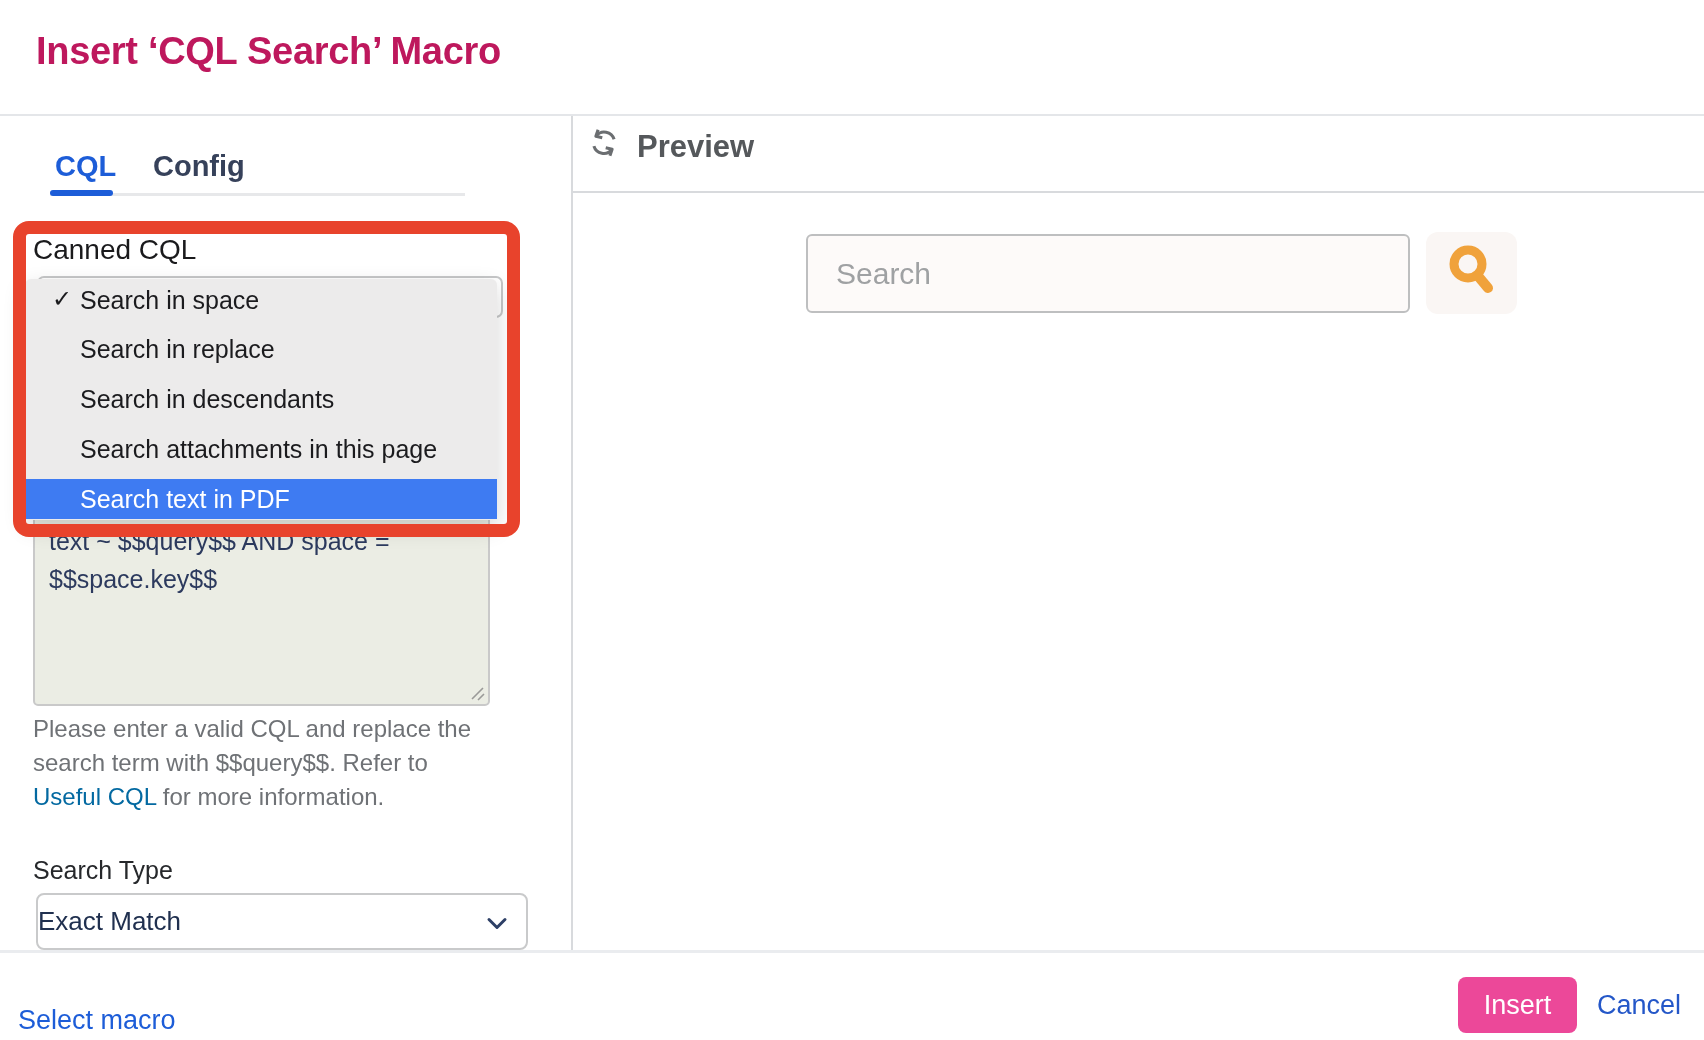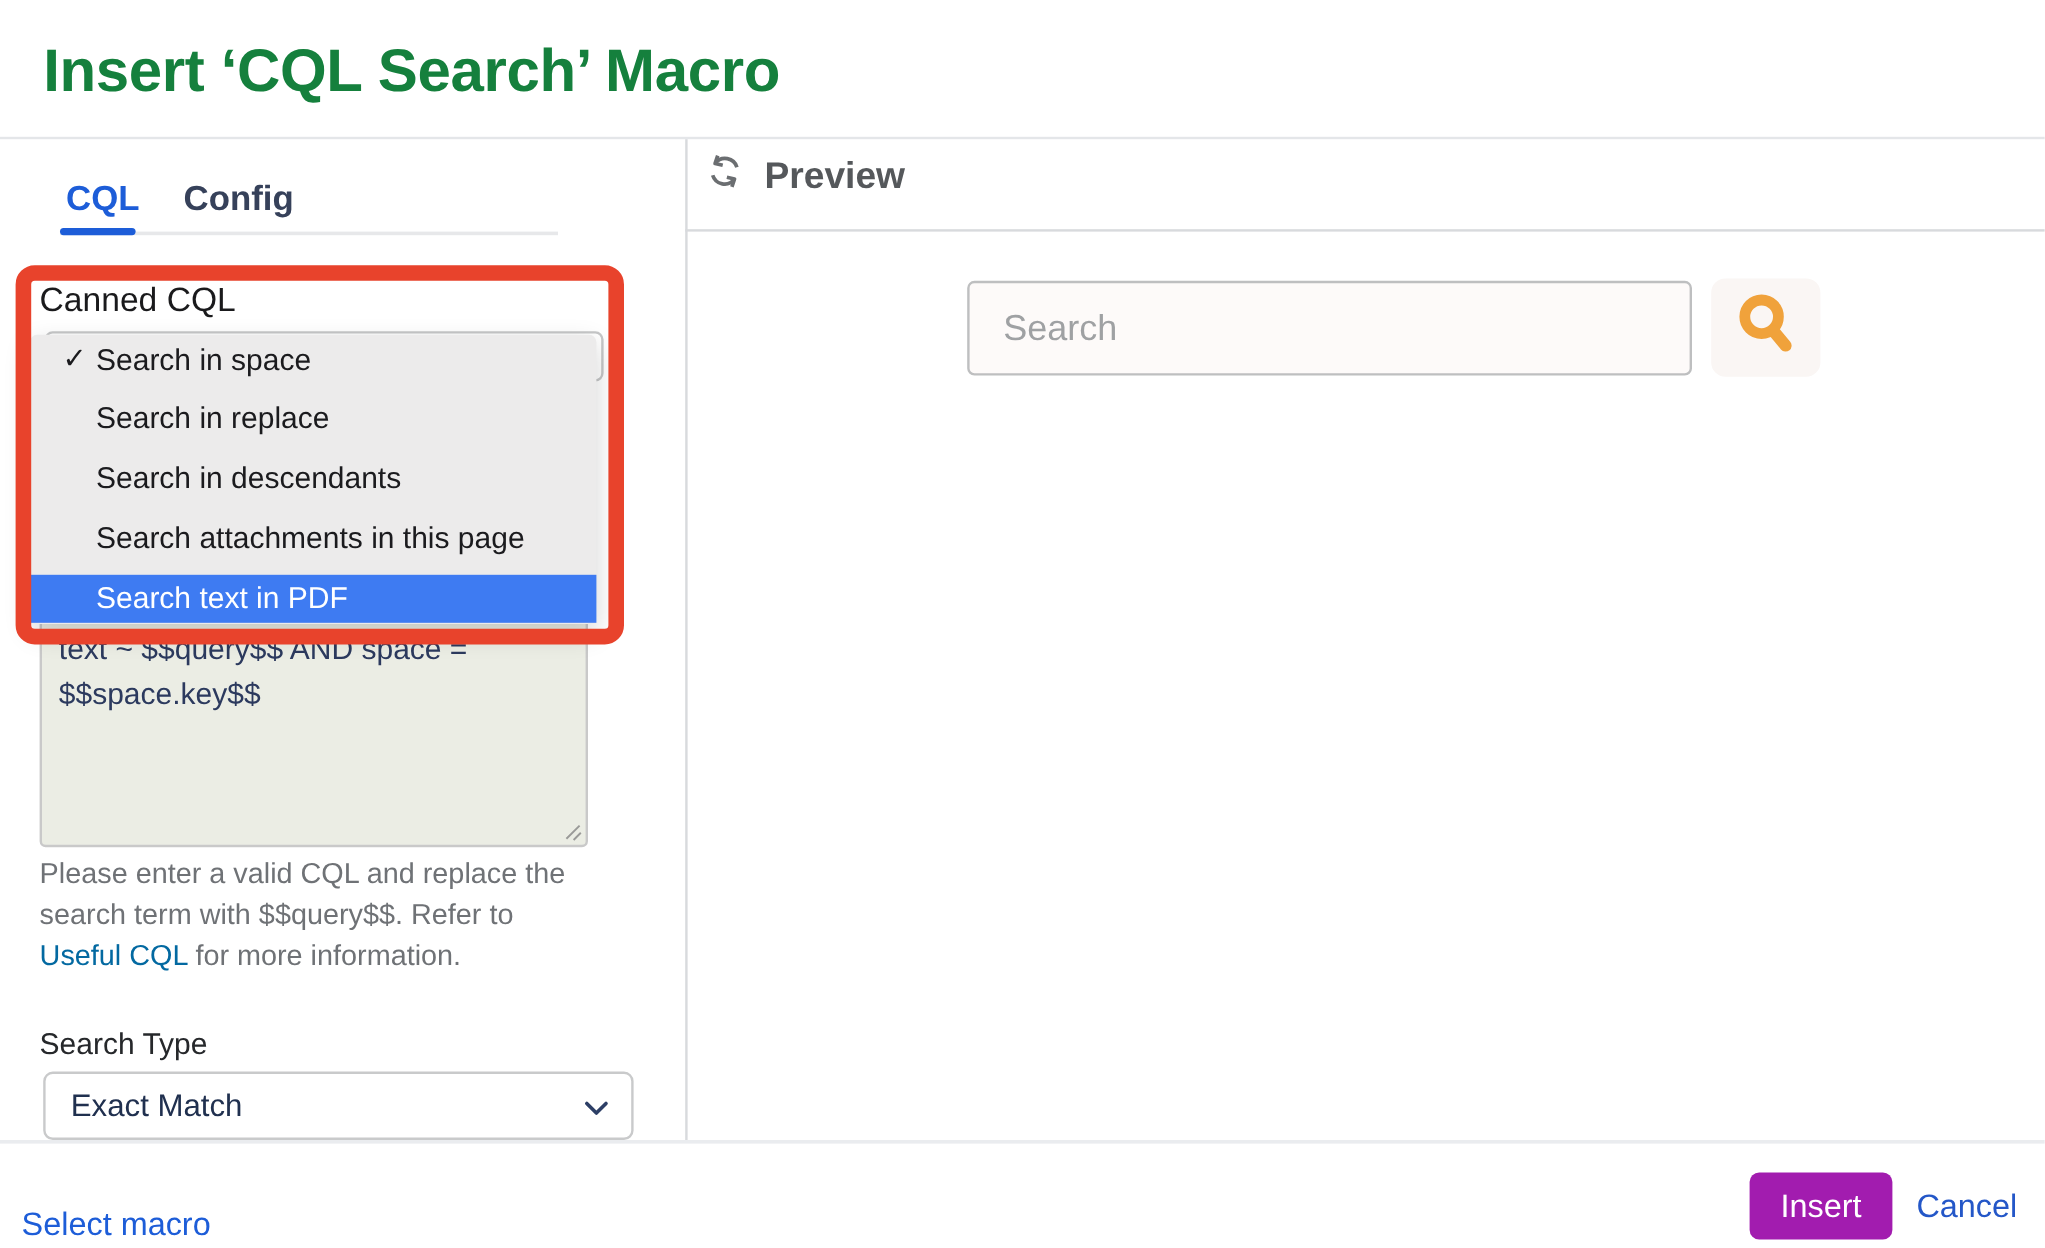--- a/index.html
+++ b/index.html
@@ -4,21 +4,21 @@
 <style>
   html,body{margin:0;padding:0;}
   body{
     width:1704px;height:1040px;position:relative;overflow:hidden;
     background:#ffffff;font-family:"Liberation Sans",sans-serif;
     -webkit-font-smoothing:antialiased;
   }
   .abs{position:absolute;}
 
   
-  .dialog-title{left:36px;top:30px;font-size:50px;font-weight:bold;color:#15803d;letter-spacing:-0.3px;text-align:right;}
+  .dialog-title{left:36px;top:30px;font-size:38px;font-weight:bold;color:#be185d;letter-spacing:-0.3px;text-align:right;}
   .title-divider{left:0;top:114px;width:1704px;height:2px;background:#E4E6E9;}
 
   
   .pane-divider{left:571px;top:116px;width:2px;height:836px;background:#D8DADD;}
 
   
   .tab{font-size:29px;font-weight:bold;cursor:default;}
   .tab-cql{left:55px;top:150px;color:#1D5DD8;}
   .tab-config{left:153px;top:150px;color:#36415A;}
   .tab-track{left:50px;top:193px;width:415px;height:3px;background:#E7E8EA;}
@@ -47,38 +47,38 @@
   .resize-handle{left:468px;top:684px;z-index:1;}
 
   
   .help-text{left:33px;top:712px;width:455px;font-size:24px;line-height:34px;color:#6F7276;}
   .help-link{color:#0369a1;cursor:pointer;}
 
   
   .search-type-label{left:33px;top:856px;font-size:25px;color:#26282B;}
   .search-type-select{left:36px;top:893px;width:492px;height:57px;background:#ffffff;
     border:2px solid #C9CACB;border-radius:8px;box-sizing:border-box;
-    display:flex;align-items:center;font-size:26px;color:#20304F;padding-left:21px;}
+    display:flex;align-items:center;font-size:26px;color:#20304F;}
   .search-type-chevron{position:absolute;right:18px;top:50%;transform:translateY(-50%);}
 
   
   .refresh-icon{left:589px;top:127px;cursor:pointer;}
   .preview-title{left:637px;top:129px;font-size:31px;font-weight:bold;color:#55585B;}
   .preview-divider{left:571px;top:191px;width:1133px;height:2px;background:#D8DADD;}
   .preview-search-input{left:806px;top:234px;width:604px;height:79px;box-sizing:border-box;
     background:#FDFAF9;border:2px solid #BEBFC0;border-radius:6px;
     font-size:30px;color:#333;padding:0 0 0 28px;outline:none;font-family:"Liberation Sans",sans-serif;}
   .preview-search-input::placeholder{color:#9FA1A3;opacity:1;}
   .search-button{left:1426px;top:232px;width:91px;height:82px;background:#FAF6F4;border-radius:12px;
     display:flex;align-items:center;justify-content:center;cursor:pointer;}
 
   
   .footer-divider{left:0;top:950px;width:1704px;height:3px;background:#EAECEF;}
   .select-macro-link{left:18px;top:1005px;font-size:27px;color:#1D5DD8;cursor:pointer;}
-  .insert-button{left:1458px;top:977px;width:119px;height:56px;background:#a21caf;border-radius:8px;
+  .insert-button{left:1458px;top:977px;width:119px;height:56px;background:#ec4899;border-radius:8px;
     display:flex;align-items:center;justify-content:center;
     font-size:27px;color:#ffffff;cursor:pointer;border:none;}
   .cancel-link{left:1597px;top:990px;font-size:27px;color:#2457C8;cursor:pointer;}
 </style>
 </head>
 <body>
 
 <div class="abs dialog-title">Insert ‘CQL Search’ Macro</div>
 <div class="abs title-divider"></div>
 <div class="abs pane-divider"></div>

